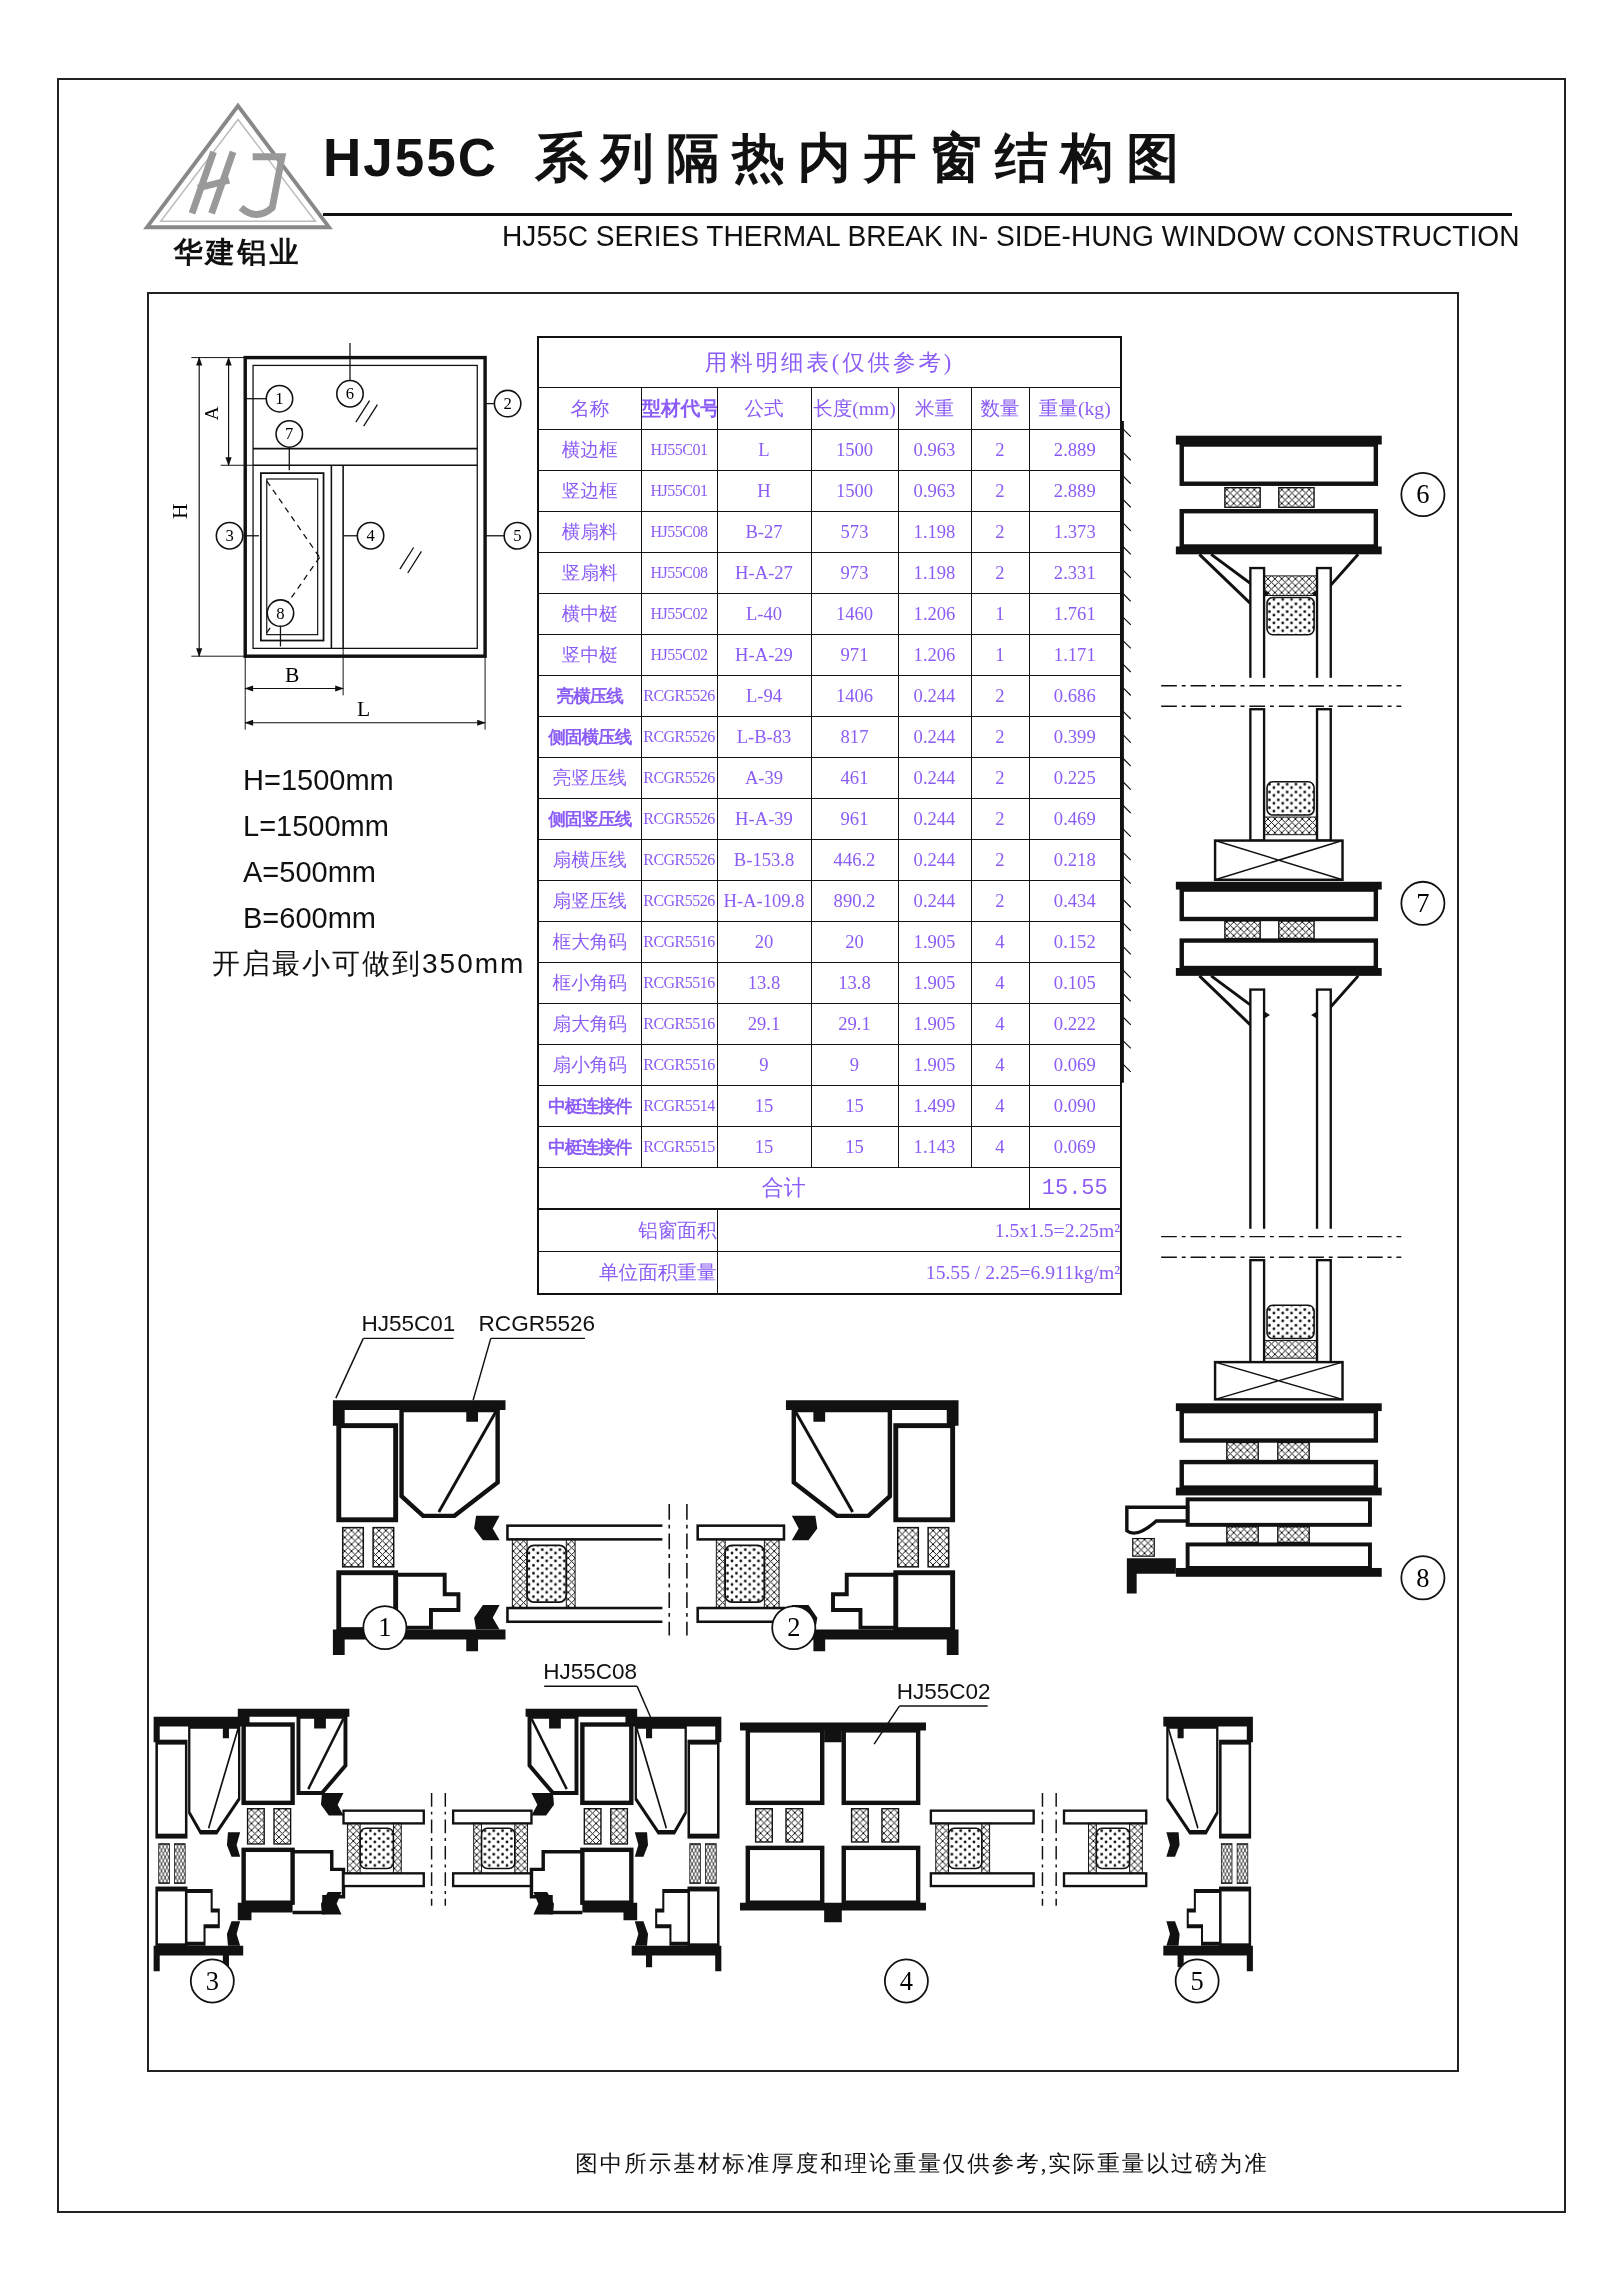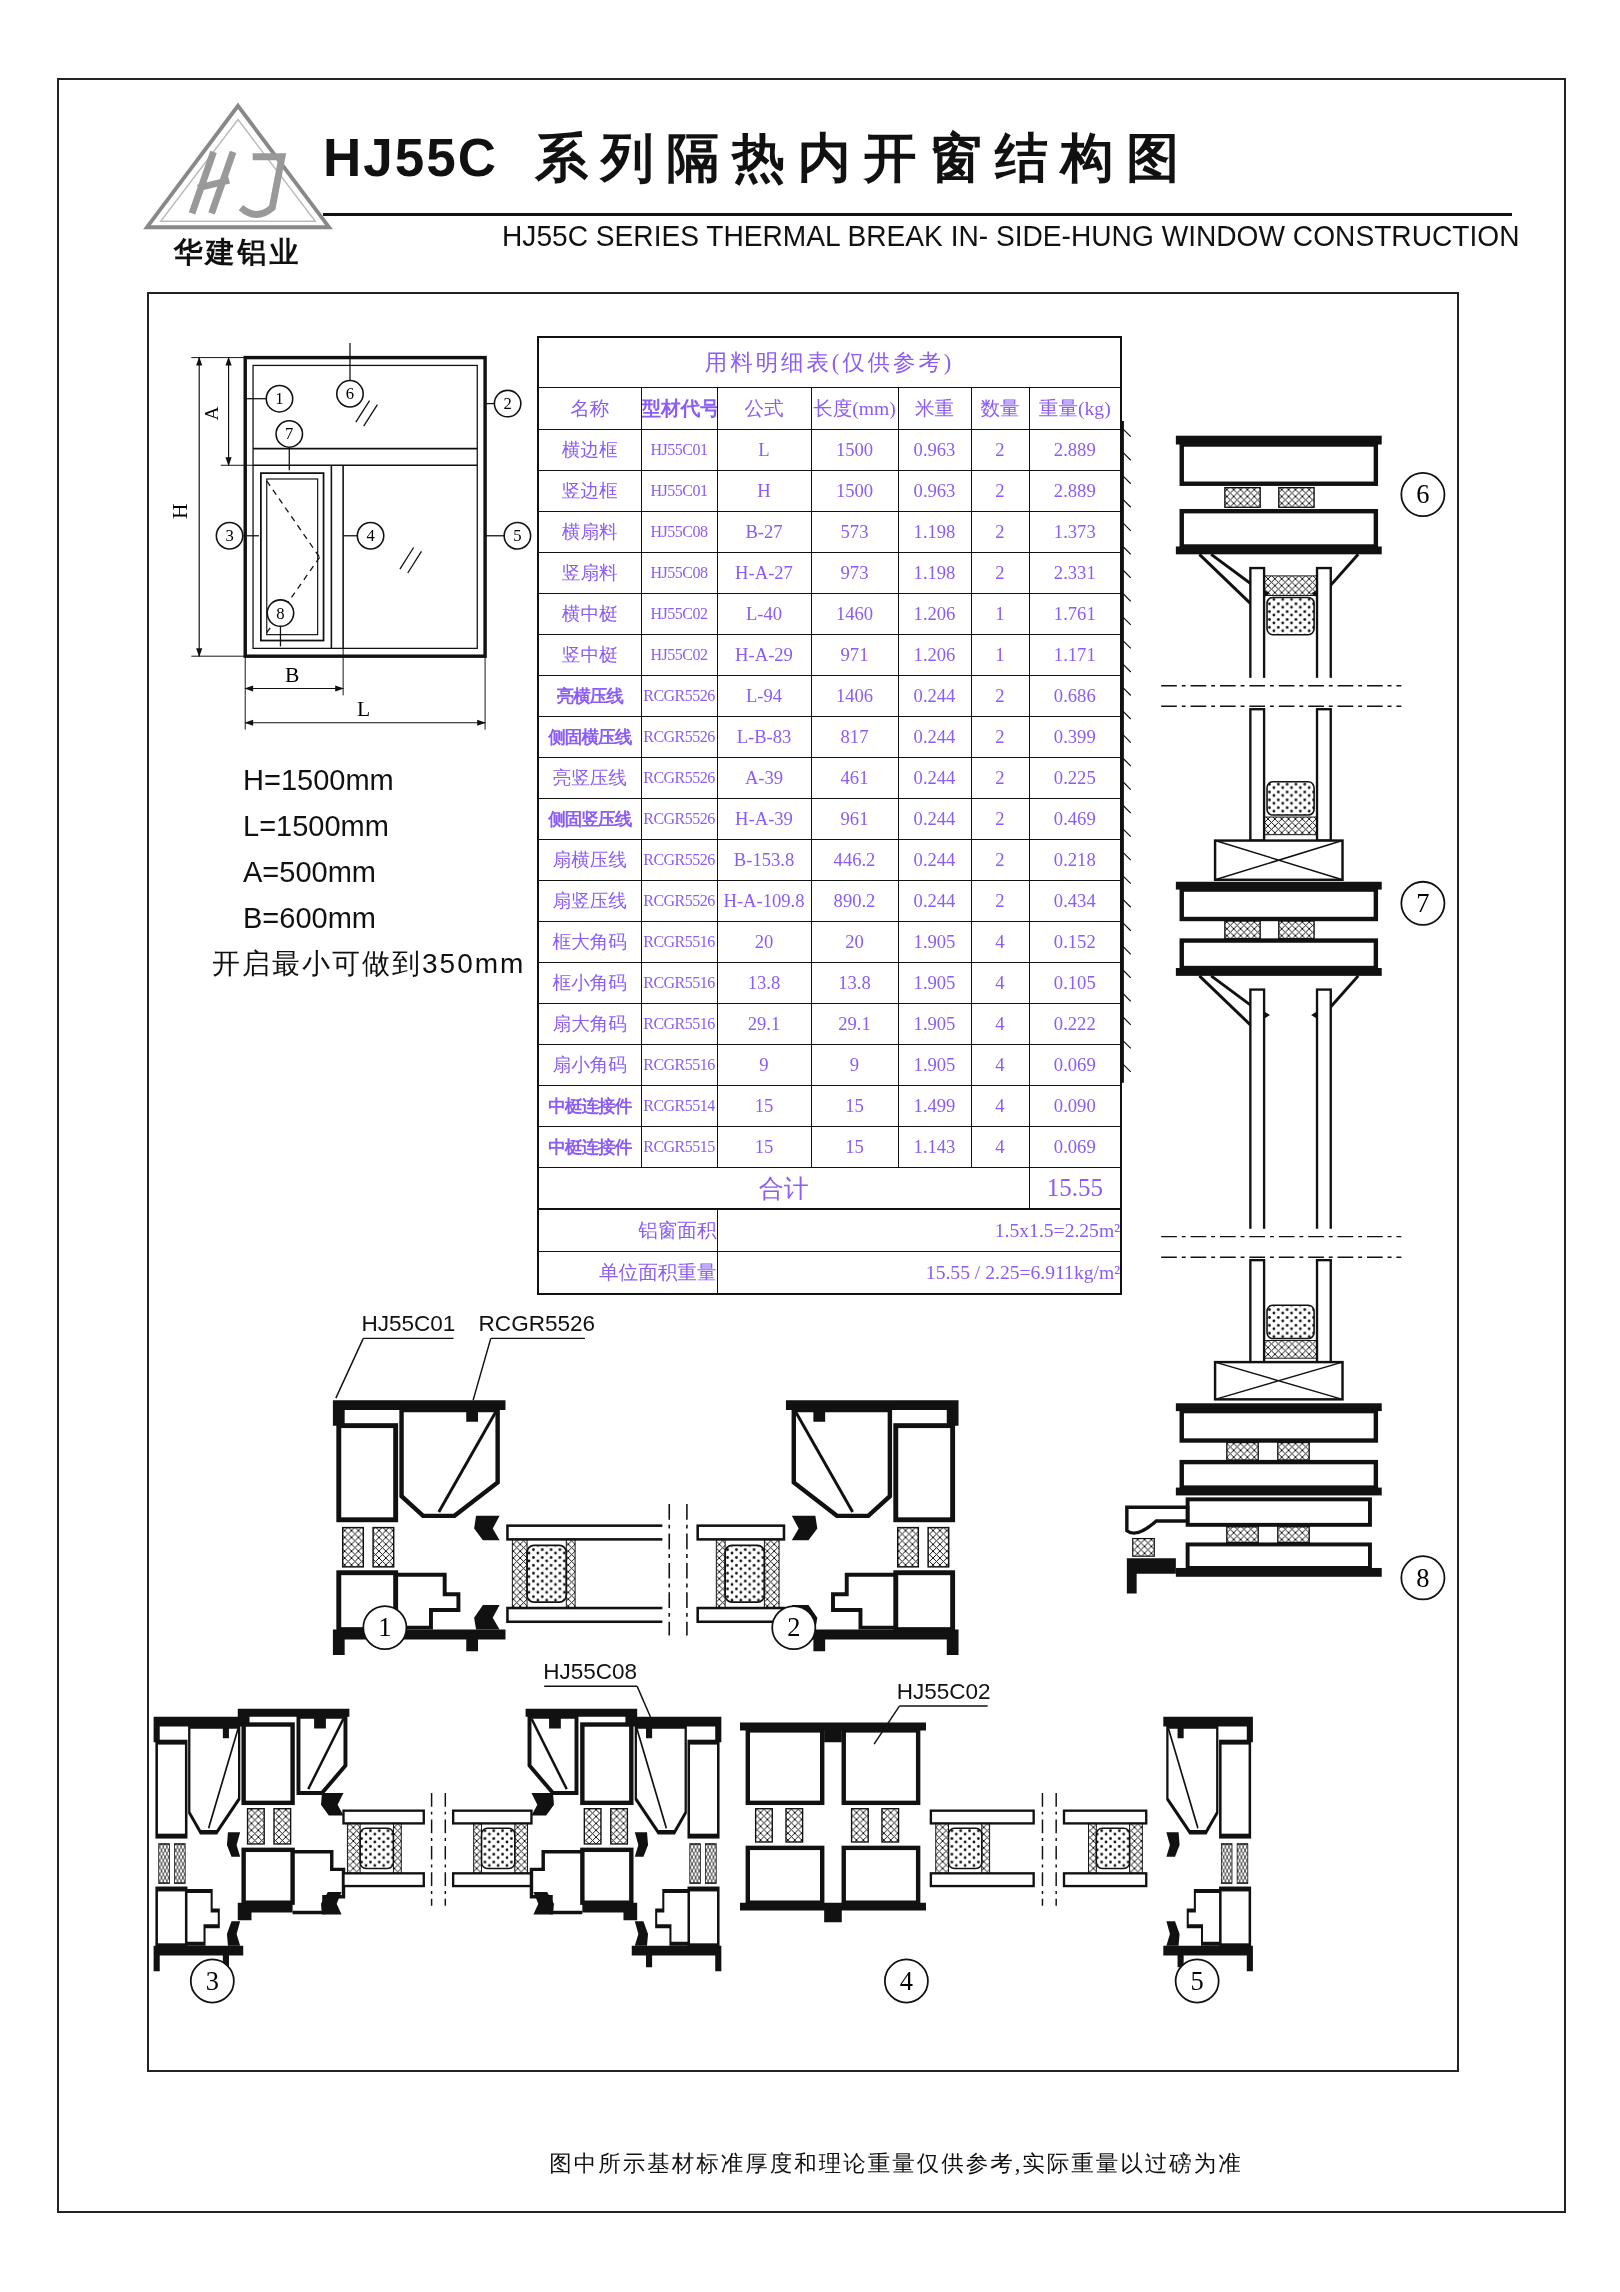--- a/index.html
+++ b/index.html
@@ -25,24 +25,24 @@
            font-family:"Liberation Serif","DejaVu Serif",serif;color:#8b5cf6;}
   table.mt td,table.mt th{border:1.3px solid #111;text-align:center;vertical-align:middle;
            padding:0;overflow:hidden;white-space:nowrap;}
   table.mt{border:2.5px solid #111;}
   td.tbl-title{height:49px;font-size:22.5px;letter-spacing:2.9px;border-bottom:2px solid #111;}
   tr.hdr th{height:41px;font-size:19.6px;font-weight:normal;text-align:center;}
   tr.hdr th.b{font-weight:bold;}
   tr.row td{height:40px;font-size:18.6px;}
   tr.row td.code{font-size:16px;letter-spacing:-0.5px;}
   tr.row td.b{font-weight:bold;font-size:17.6px;letter-spacing:-1px;font-family:Liberation Serif, serif;}
-  tr.sum td{height:40px;font-size:25px;border-bottom:2.4px solid #111;}
+  tr.sum td{height:40px;font-size:22px;border-bottom:2.4px solid #111;font-family:Liberation Mono, monospace;}
   tr.meta td{height:41px;font-size:19.6px;text-align:right;}
   
-  #footer-note{left:455px;top:2148px;width:882px;text-align:center;font-size:22.5px;letter-spacing:2px;
+  #footer-note{left:481px;top:2148px;width:882px;text-align:center;font-size:22.5px;letter-spacing:2px;
                font-family:"Liberation Serif","DejaVu Serif",serif;}
   svg{display:block;}
   svg text{font-family:"Liberation Serif","DejaVu Serif",serif;}
   .lbl{font-family:"Liberation Sans","DejaVu Sans",sans-serif;font-size:23px;fill:#111;}
 </style>
 </head>
 <body>
 
 <div id="sheet">
 

